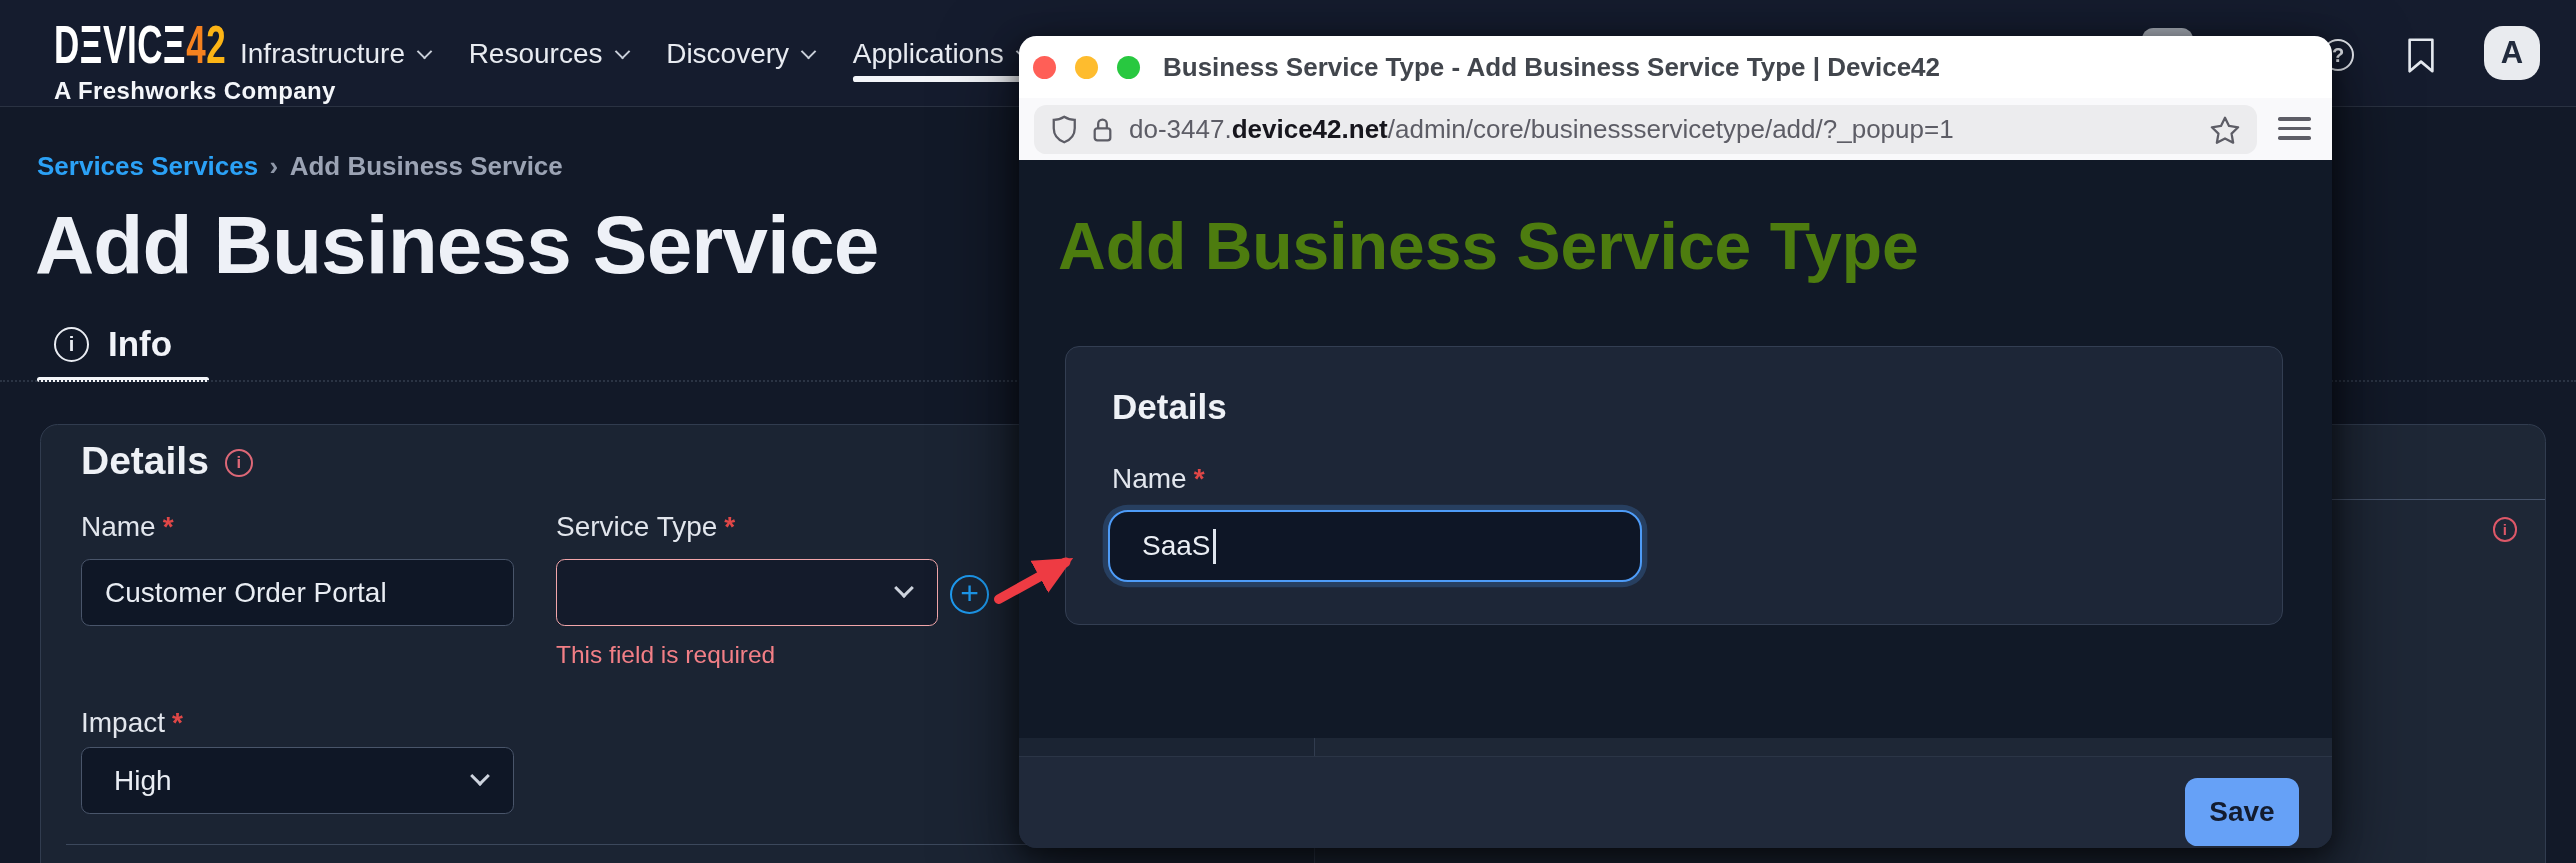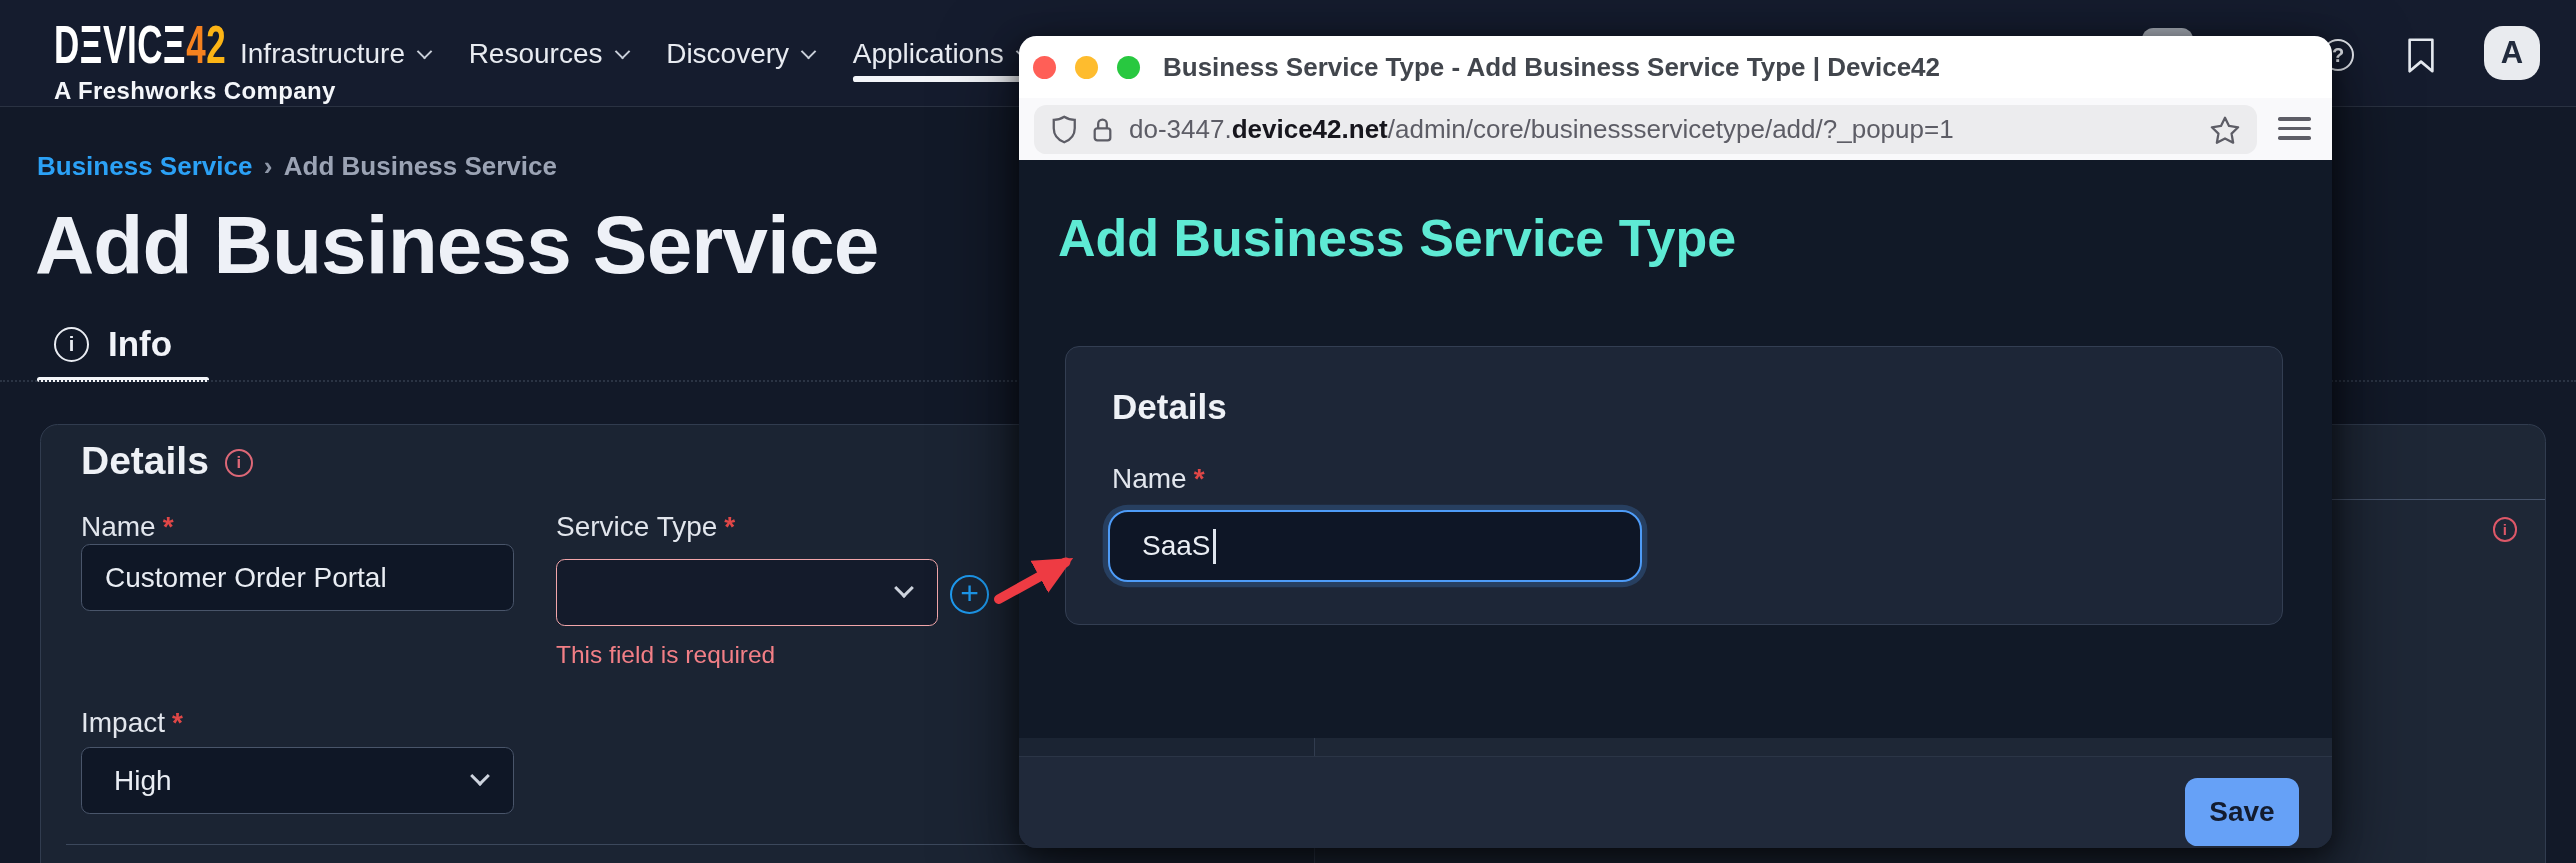--- a/index.html
+++ b/index.html
@@ -141,21 +141,21 @@
     display:flex; align-items:center; gap:16px; padding:0 17.5px; cursor:text;
   }
   .url-text { font-size:26px; white-space:nowrap; overflow:hidden; }
   .url-gray { color:#5d5d66; }
   .url-domain { color:#17161d; font-weight:600; }
   .url-spacer { flex:1; }
   .hamburger { position:absolute; right:21px; top:19px; width:33px; cursor:pointer; }
   .hamburger div { height:3.5px; background:#5d5d66; border-radius:1.8px; margin-bottom:6.1px; }
 
   .popup-body { position:absolute; left:0; top:124px; width:100%; height:578px; background:#111927; }
-  .popup-heading { position:absolute; left:39px; top:48px; font-size:52px; font-weight:700; color:#5eead4; }
+  .popup-heading { position:absolute; left:39px; top:48px; font-size:66px; font-weight:700; color:#4d7c0f; }
   .popup-card {
     position:absolute; left:46px; top:186px; width:1218px; height:279px;
     background:#1d2637; border:1.8px solid #333e52; border-radius:14px;
   }
   .card-heading { position:absolute; left:46px; top:40px; font-size:35px; font-weight:700; color:#eef1f6; }
   .card-label { position:absolute; left:46px; top:116px; font-size:28px; font-weight:500; color:#e2e6ed; }
   .card-input {
     position:absolute; left:42px; top:163px; width:534px; height:72px;
     background:#0e1626; border:2.6px solid #4e9cf8; border-radius:20px;
     box-shadow:0 0 0 5.3px rgba(78,156,248,.22);
@@ -209,21 +209,21 @@
   <div class="help-icon">?</div>
   <div class="bookmark-icon">
     <svg width="28" height="37" viewBox="0 0 32 42">
         <path d="M3 3 H29 V39 L16 28 L3 39 Z" fill="none" stroke="#e4e8ee" stroke-width="3" stroke-linejoin="round"></path>
       </svg>
   </div>
   <div class="avatar">A</div>
 </div>
 
 <div class="breadcrumb">
-  <span class="bc-link">Business Service</span>
+  <span class="bc-link">Services Services</span>
   <span class="bc-sep">›</span>
   <span class="bc-current">Add Business Service</span>
 </div>
 
 <h1 class="page-title">Add Business Service</h1>
 
 <div class="tabs">
   <div class="tab-info">
     <span class="tab-info-icon">i</span>
     <span>Info</span>
@@ -234,21 +234,21 @@
 
 <div class="panel-left">
   <div class="details-heading">
     <span>Details</span>
     <span class="details-info-icon">i</span>
   </div>
 
   <div class="field-label" style="left:40px; top:86px;">
     <span>Name</span><span class="req">*</span>
   </div>
-  <div class="text-input" style="left:40px; top:119px; width:433px; height:67px;text-align:center;">
+  <div class="text-input" style="left:40px; top:134px; width:433px; height:67px;text-align:center;">
     <span>Customer Order Portal</span>
   </div>
 
   <div class="field-label" style="left:515px; top:86px;">
     <span>Service Type</span><span class="req">*</span>
   </div>
   <div class="select-box select-error" style="left:515px; top:134px; width:382px; height:67px;">
     <span></span>
     <span class="sel-chev"></span>
   </div>

